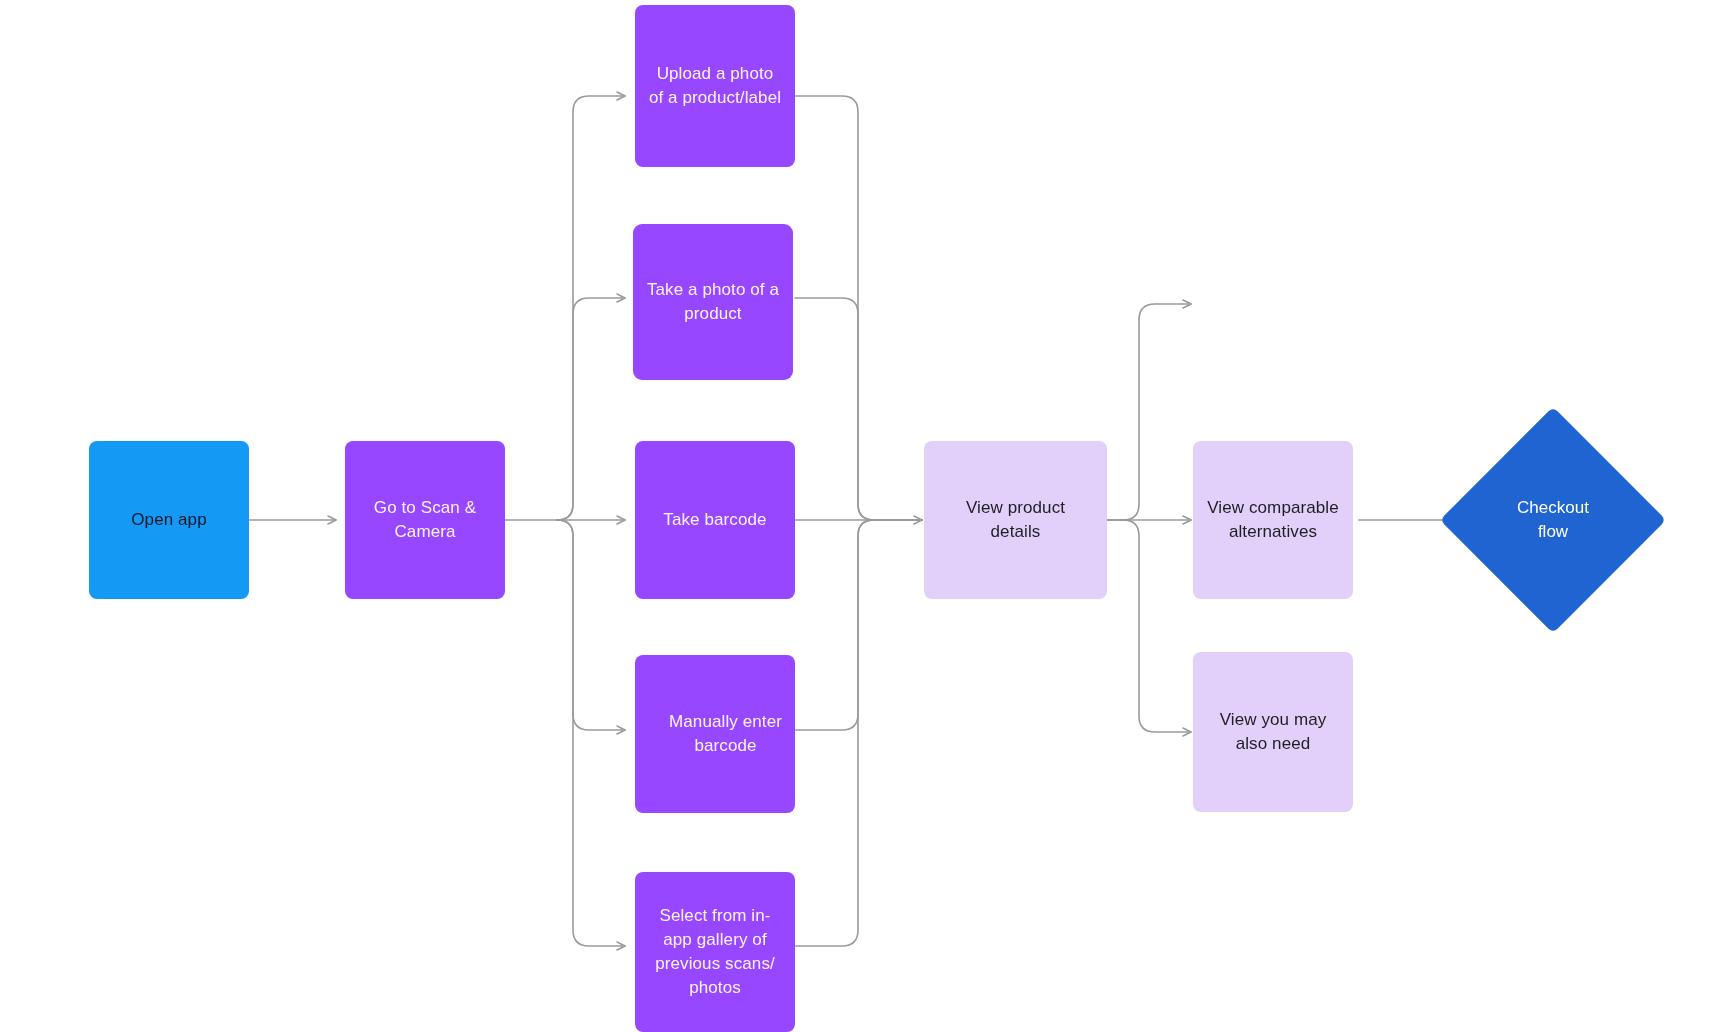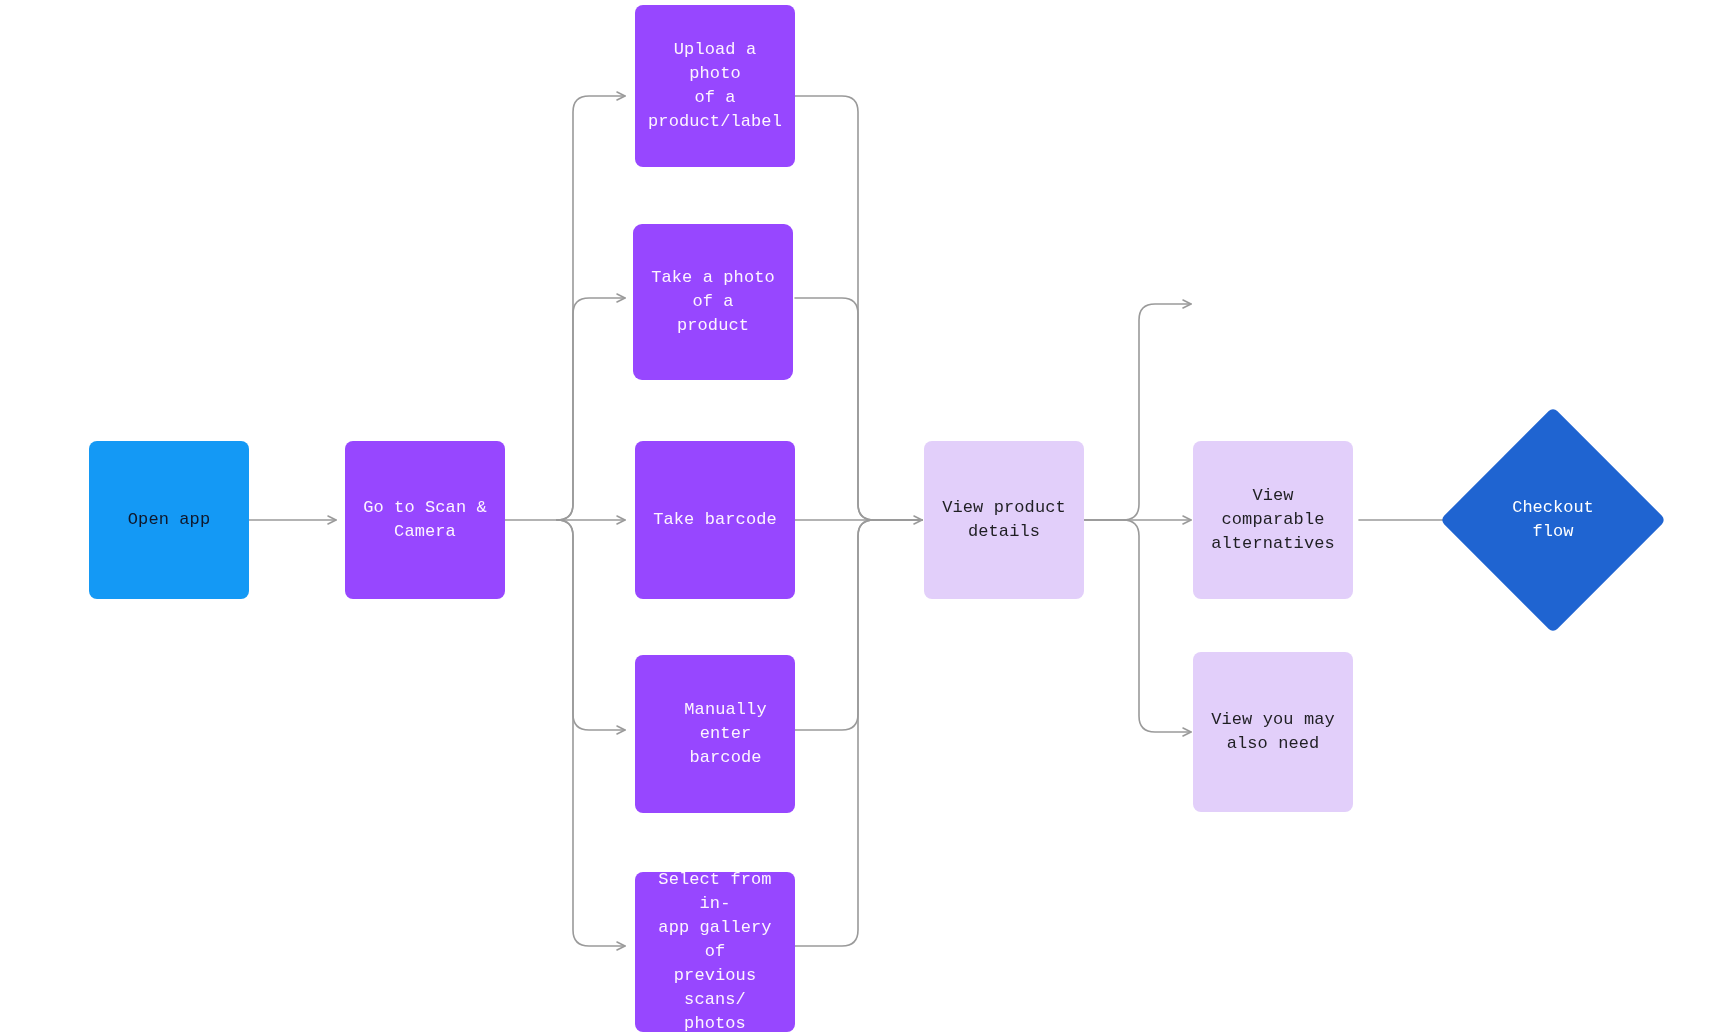--- a/index.html
+++ b/index.html
@@ -27,21 +27,20 @@
   .node {
     position: absolute;
     box-sizing: border-box;
     display: flex;
     align-items: center;
     justify-content: center;
     text-align: center;
     border-radius: 8px;
     padding: 6px 10px;
     z-index: 2;
-    font-family: Liberation Mono, monospace;
   }
   .node .label {
     display: block;
     white-space: pre-line;
     line-height: 1.42;
     letter-spacing: 0.1px;
   }
   .node-blue {
     background: #1499F5;
     color: #0f172a;
@@ -53,21 +52,20 @@
     font-size: 17px;
   }
   .node-lavender {
     background: #E2CFFA;
     color: #1f1f23;
     font-size: 17px;
   }
   .diamond-wrap {
     position: absolute;
     z-index: 2;
-    font-family: Liberation Mono, monospace;
   }
   .diamond-shape {
     position: absolute;
     left: 0;
     top: 0;
     width: 100%;
     height: 100%;
     background: #1F64D1;
     transform: rotate(45deg);
     border-radius: 6px;
@@ -153,21 +151,21 @@
 barcode</span>
   </div>
 
   <div class="node node-purple" style="left:635px; top:872px; width:160px; height:160px;">
     <span class="label">Select from in-
 app gallery of
 previous scans/
 photos</span>
   </div>
 
-  <div class="node node-lavender" style="left:924px; top:441px; width:160px; height:158px;">
+  <div class="node node-lavender" style="left:924px; top:441px; width:183px; height:158px;">
     <span class="label">View product
 details</span>
   </div>
 
 
   <div class="node node-lavender" style="left:1193px; top:441px; width:160px; height:158px;">
     <span class="label">View comparable
 alternatives</span>
   </div>
 

